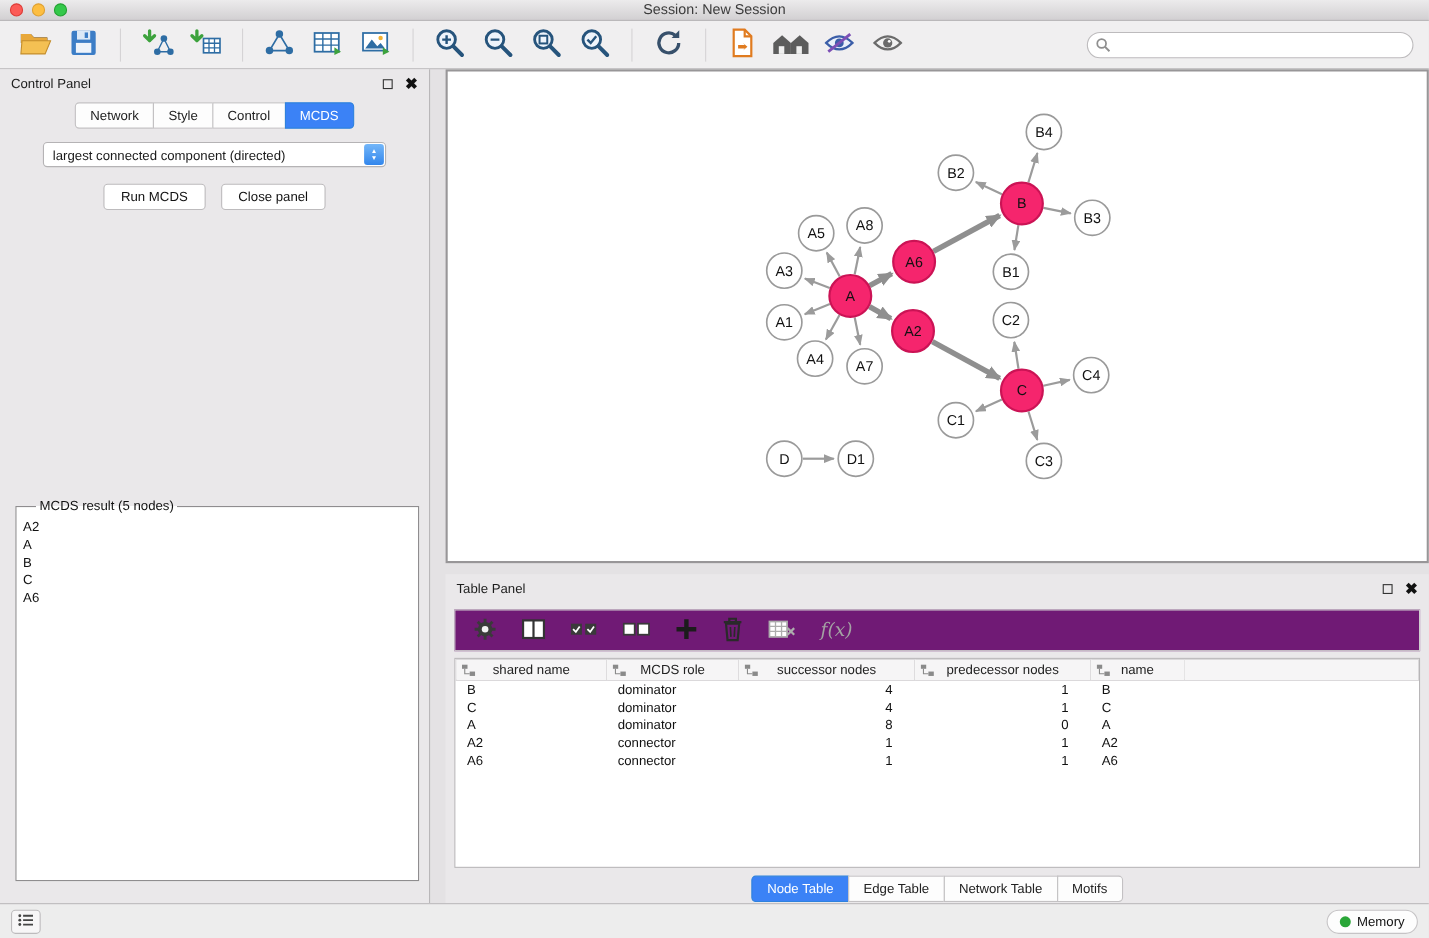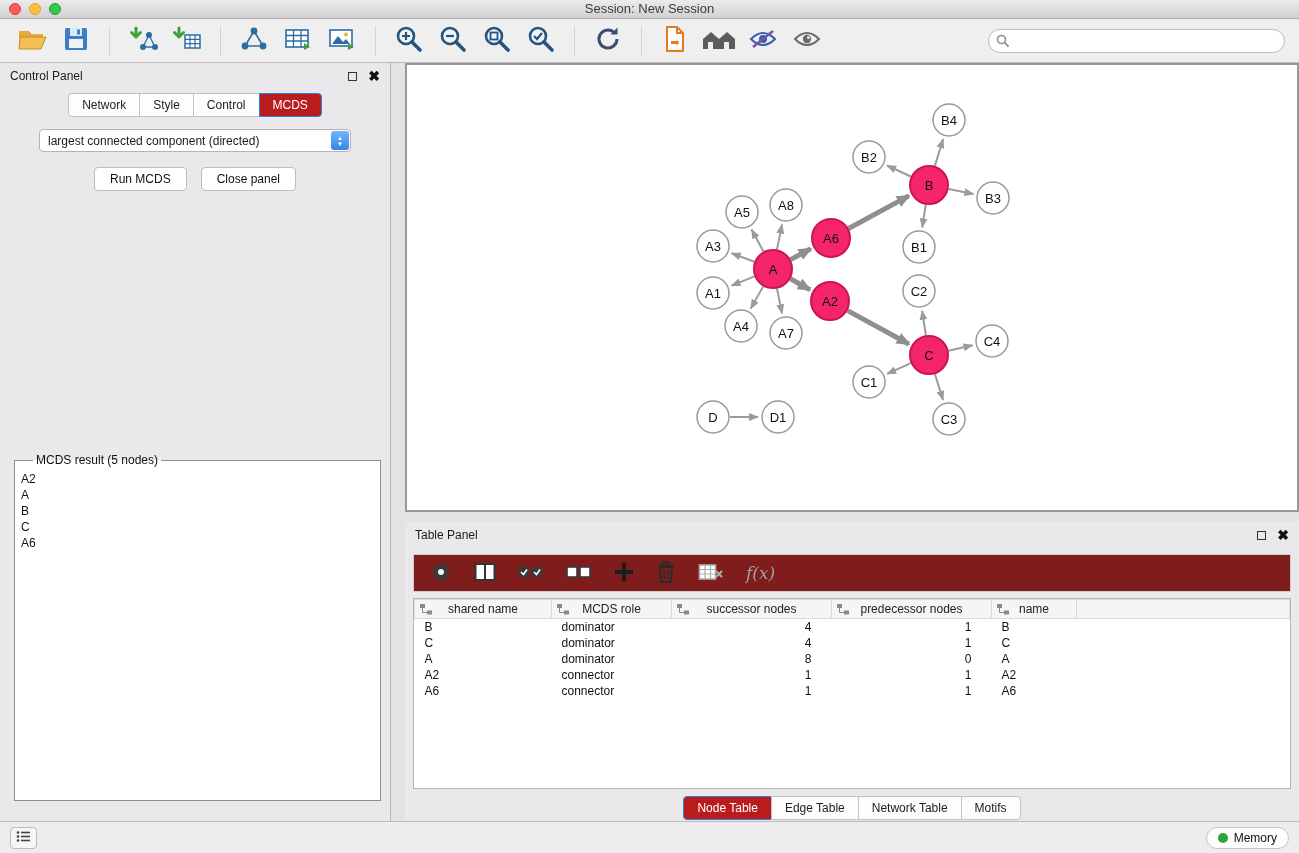--- a/index.html
+++ b/index.html
@@ -33,21 +33,21 @@
   .panel-header { height:26px; display:flex; align-items:center; padding:0 10px; font-size:12px; color:#1d1d1d; }
   .panel-header .ph-controls { margin-left:auto; display:flex; gap:11px; align-items:center; }
   .float-box { width:9px; height:9px; border:1.5px solid #333; display:inline-block; cursor:pointer; }
   .close-x { font-size:14px; font-weight:bold; color:#111; cursor:pointer; line-height:10px; }
 
   .cp-tabs { display:flex; justify-content:center; margin-top:4px; }
   .cp-tab { font-size:12px; padding:4px 13px; background:#fdfdfd; border:1px solid #c3c1c3;
     margin-left:-1px; cursor:pointer; color:#222; }
   .cp-tab:first-child { border-radius:4px 0 0 4px; margin-left:0; }
   .cp-tab:last-child { border-radius:0 4px 4px 0; }
-  .cp-tab.active { background:#b91c1c; border-color:#2f82dd; color:#fff; }
+  .cp-tab.active { background:#3b82f6; border-color:#2f82dd; color:#fff; }
 
   .opt-label { text-align:center; margin-top:26px; font-size:12px; color:#111; }
   .dropdown { margin:12px auto 0; width:312px; height:23px; background:#fff; border:1px solid #b5b3b5;
     border-radius:4px; display:flex; align-items:center; font-size:12px; padding-left:8px;
     position:relative; cursor:pointer; }
   .dropdown .stepper { position:absolute; right:1px; top:1px; bottom:1px; width:18px; border-radius:3px;
     background:linear-gradient(#73b6f9,#3286ec); color:#fff; display:flex; flex-direction:column;
     align-items:center; justify-content:center; font-size:6px; line-height:6px; }
   .cp-buttons { display:flex; justify-content:center; gap:14px; margin-top:15px; }
   .cp-btn { background:#fff; border:1px solid #bdbbbd; border-radius:4px; font-size:12px;
@@ -66,21 +66,21 @@
   .nw-title { text-align:center; font-size:13px; line-height:21px; color:#333; }
   svg.network { position:absolute; left:0; top:22px; }
   .edge { stroke:#9b9b9b; stroke-width:2; }
   .edge.thick { stroke:#8f8f8f; stroke-width:5; }
   .node { fill:#fff; stroke:#9a9a9a; stroke-width:1.5; }
   .node.sel { fill:#f5256d; stroke:#cb1355; stroke-width:2; }
   svg.network text { font-size:13px; text-anchor:middle; fill:#111; }
 
   
   .table-panel { position:absolute; left:405px; top:522px; width:894px; bottom:32px; background:#eae8ea; }
-  .tp-toolbar { margin:6px 8px 0; height:38px; background:#7f1d1d; border:1px solid #cfcdcf;
+  .tp-toolbar { margin:6px 8px 0; height:38px; background:#701a75; border:1px solid #cfcdcf;
     display:flex; align-items:center; gap:22px; padding:0 16px; }
   .tp-ico { display:flex; align-items:center; justify-content:center; cursor:pointer; }
   .fx-label { font-family:"DejaVu Serif", serif; font-style:italic; font-size:17px; color:#a3a1a3; cursor:default; }
   .tp-table-wrap { margin:6px 8px 0; background:#fff; border:1px solid #b8b6b8; height:191px; overflow:hidden; }
   table.node-table { border-collapse:collapse; width:100%; table-layout:fixed; font-size:12px; }
   table.node-table th { background:#f6f5f6; border:1px solid #dbd9db; font-weight:normal; height:19px;
     text-align:center; color:#222; position:relative; padding:1px 4px; white-space:nowrap; overflow:hidden; cursor:pointer; }
   table.node-table th .col-ico { position:absolute; left:5px; top:4px; }
   table.node-table td { height:16px; padding:0 10px; white-space:nowrap; overflow:hidden; color:#111; }
   table.node-table td.num { text-align:right; padding-right:20px; }

